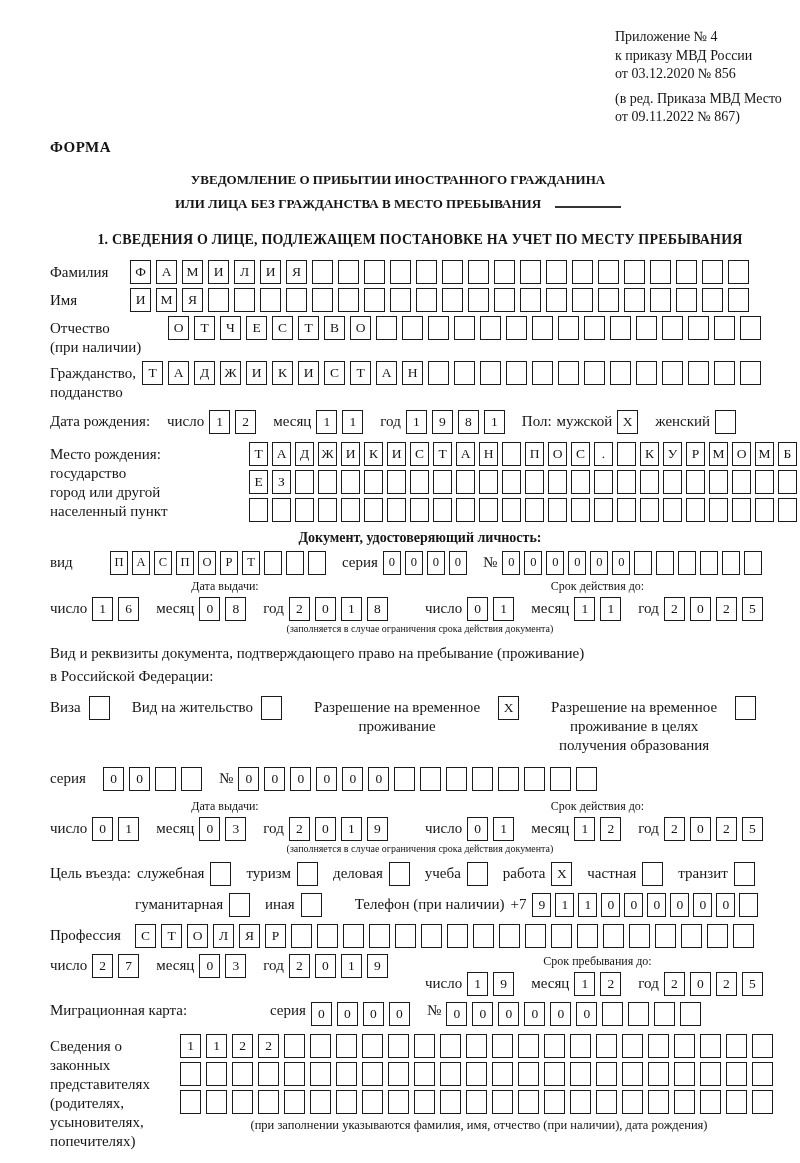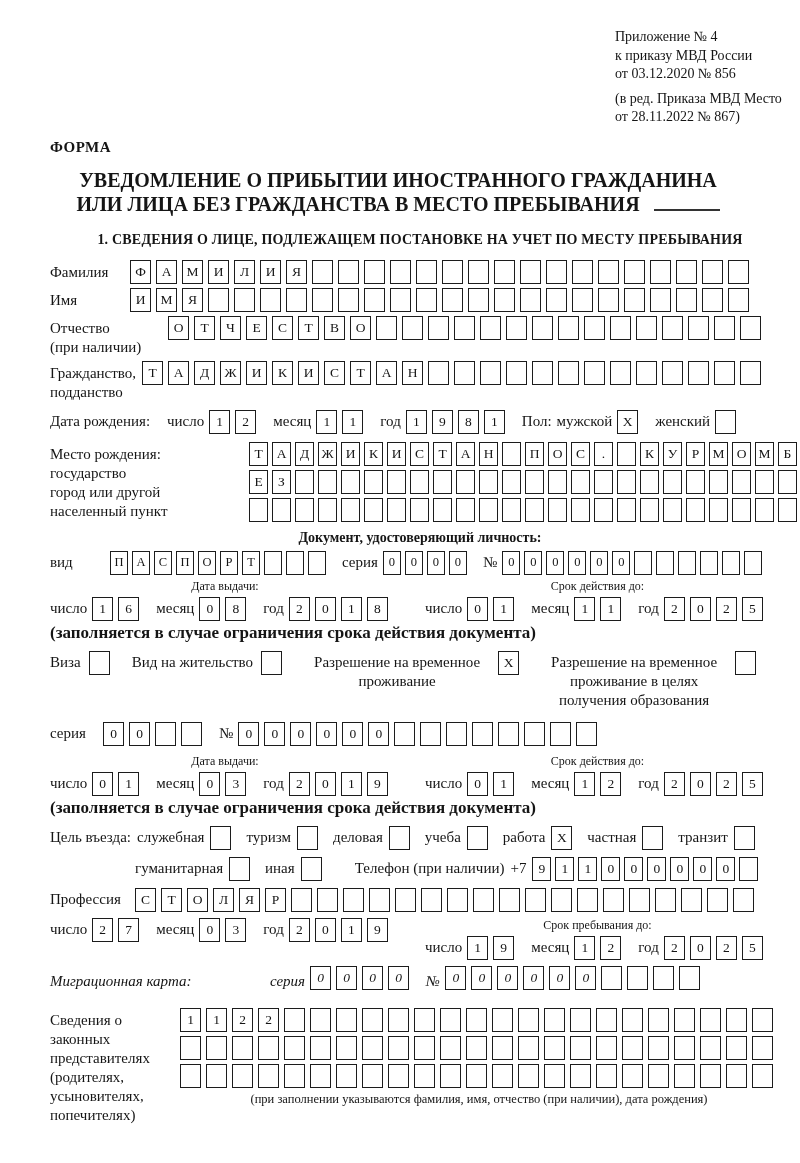--- a/index.html
+++ b/index.html
@@ -3,42 +3,42 @@
 <meta charset="utf-8">
 <style>
   html,body{margin:0;padding:0;background:#fff;}
   body{width:800px;height:1163px;overflow:hidden;font-family:"Liberation Serif",serif;color:#151515;}
   .page{padding:28px 10px 0 50px;}
   
   .appendix{margin-left:565px;font-size:14px;line-height:18.5px;}
   .appendix .amend{margin-top:6px;}
   .form-label{margin-top:12px;padding-right:32px;font-weight:bold;font-size:15px;letter-spacing:.5px;}
   
-  .title{margin-top:12px;text-align:center;font-weight:bold;font-size:20px;line-height:24px;position:relative;left:-22px;}
+  .title{margin-top:12px;text-align:center;font-weight:bold;font-size:13px;line-height:24px;position:relative;left:-22px;}
   .blankline{display:inline-block;width:66px;border-bottom:2px solid #333;height:14px;margin-left:14px;}
   .sec-heading{margin-top:16px;text-align:center;font-weight:bold;font-size:14px;letter-spacing:.2px;}
   
   .form{margin-top:12px;}
   .frow{display:flex;align-items:flex-start;margin-bottom:4px;}
   .flabel{flex:0 0 auto;font-size:15px;line-height:19px;padding-top:3px;}
   .w80{width:80px}.w118{width:118px}.w92{width:92px}.w155{width:155px}.w55{width:55px}.w130{width:130px}.w160{width:160px}
   .boxes{display:flex;flex-wrap:nowrap;flex:0 0 auto;}
   .box{box-sizing:border-box;flex:0 0 auto;width:21px;height:24px;border:1.6px solid #1c1c1c;margin-right:5px;display:flex;align-items:center;justify-content:center;font-size:13.5px;background:#fff;}
   .tight .box{width:19px;margin-right:4px;}
   .xtight .box{width:18px;margin-right:4px;font-size:12.5px;}
   .boxcol .brow{display:flex;margin-bottom:4px;}
   
   .dg{display:flex;align-items:center;}
   .dl{font-size:15px;margin-right:5px;flex:0 0 auto;}
   .gsep{margin-left:12px;}
   .datecols{display:flex;margin-bottom:2px;}
   .dc-left{width:350px;flex:0 0 auto;}
   .dc-right{margin-left:25px;width:345px;flex:0 0 auto;}
   .dc-title{text-align:center;font-size:12px;margin-bottom:3px;}
-  .note-right{text-align:left;font-size:17px;margin:1px 0 8px 0;font-weight:bold;}
+  .note-right{text-align:center;font-size:10px;margin:1px 0 8px 0;}
   
   .doc-heading{text-align:center;font-weight:bold;font-size:14px;margin:4px 0 5px 0;}
   .intro{font-size:15px;line-height:23px;margin-bottom:4px;}
   
   .res-row{display:flex;align-items:flex-start;margin:8px 0 12px 0;}
   .res-opt{display:flex;align-items:flex-start;margin-right:17px;}
   .res-opt .olbl{font-size:15px;line-height:19px;margin-right:8px;padding-top:2px;}
   .res-opt .ctr{width:186px;text-align:center;}
   
   .purp{display:flex;align-items:center;margin-bottom:7px;font-size:15px;flex-wrap:nowrap;}
@@ -54,21 +54,21 @@
 </head>
 <body>
 
 <div class="page">
 
   <div class="appendix">
     <div>Приложение № 4</div>
     <div>к приказу МВД России</div>
     <div>от 03.12.2020 № 856</div>
     <div class="amend">(в ред. Приказа МВД Место</div>
-    <div>от 28.11.2022 № 867)</div>
+    <div>от 09.11.2022 № 867)</div>
   </div>
 
   <div class="form-label">ФОРМА</div>
 
   <div class="title">
     <div>УВЕДОМЛЕНИЕ О ПРИБЫТИИ ИНОСТРАННОГО ГРАЖДАНИНА</div>
     <div><span>ИЛИ ЛИЦА БЕЗ ГРАЖДАНСТВА В МЕСТО ПРЕБЫВАНИЯ</span><span class="blankline"></span></div>
   </div>
 
   <div class="sec-heading">1. СВЕДЕНИЯ О ЛИЦЕ, ПОДЛЕЖАЩЕМ ПОСТАНОВКЕ НА УЧЕТ ПО МЕСТУ ПРЕБЫВАНИЯ</div>
@@ -400,20 +400,24 @@
               <span class="box">2</span>
               <span class="box">0</span>
               <span class="box">2</span>
               <span class="box">5</span>
             </span>
         </div>
       </div>
     </div>
     <div class="note-right">(заполняется в случае ограничения срока действия документа)</div>
 
+    <div class="intro">
+      <div>Вид и реквизиты документа, подтверждающего право на пребывание (проживание)</div>
+      <div>в Российской Федерации:</div>
+    </div>
 
     <div class="res-row">
       <div class="res-opt">
         <span class="olbl">Виза</span>
         <span class="boxes">
             <span class="box"></span>
           </span>
       </div>
       <div class="res-opt">
         <span class="olbl">Вид на жительство</span>
@@ -636,21 +640,21 @@
           <span class="boxes">
               <span class="box">2</span>
               <span class="box">0</span>
               <span class="box">2</span>
               <span class="box">5</span>
             </span>
         </div>
       </div>
     </div>
 
-    <div class="frow" style="align-items:flex-end;margin-top:6px;margin-bottom:18px;font-style:italic;">
+    <div class="frow" style="align-items:flex-start;margin-top:6px;margin-bottom:8px;">
       <span class="dl w160">Миграционная карта:</span>
       <span class="dl mseries">серия</span>
       <span class="boxes">
           <span class="box">0</span>
           <span class="box">0</span>
           <span class="box">0</span>
           <span class="box">0</span>
         </span>
       <span class="dl gsep">№</span>
       <span class="boxes">

